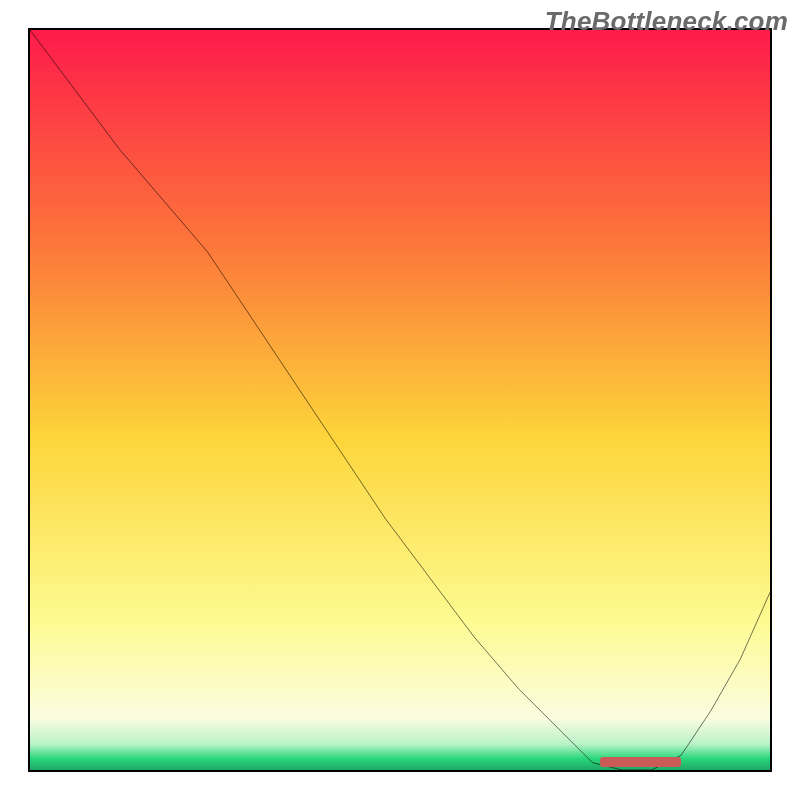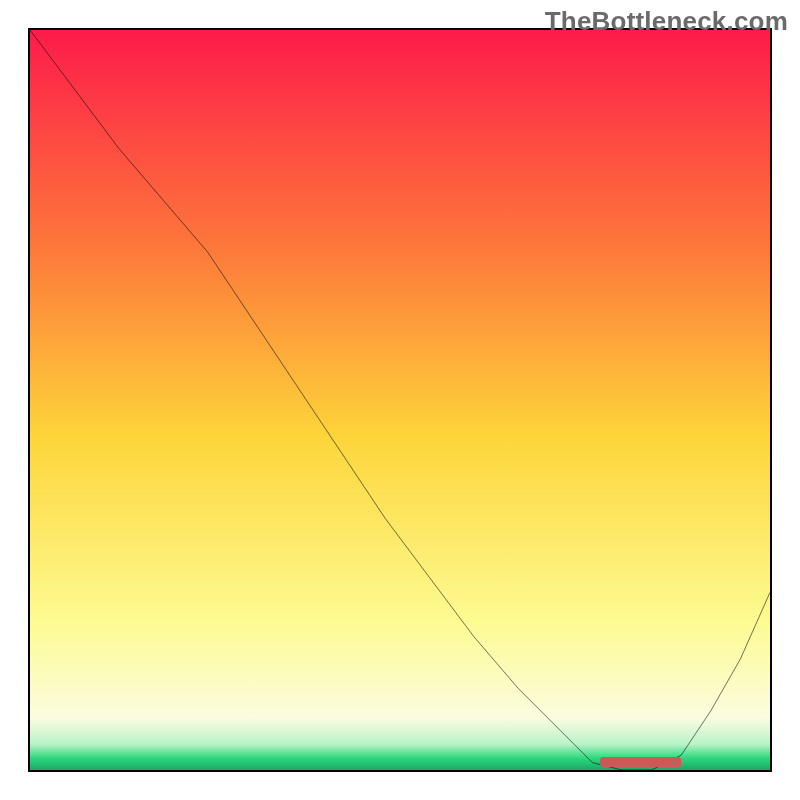--- a/index.html
+++ b/index.html
@@ -19,20 +19,21 @@
   }
   .watermark {
     position: absolute;
     top: 6px;
     right: 12px;
     font-size: 26px;
     font-weight: 600;
     color: #6a6a6a;
     letter-spacing: 0.2px;
     z-index: 5;
+    font-style: italic;
   }
   .plot-area {
     position: absolute;
     left: 28px;
     top: 28px;
     width: 744px;
     height: 744px;
     border: 2px solid #000;
     box-sizing: border-box;
     overflow: hidden;

